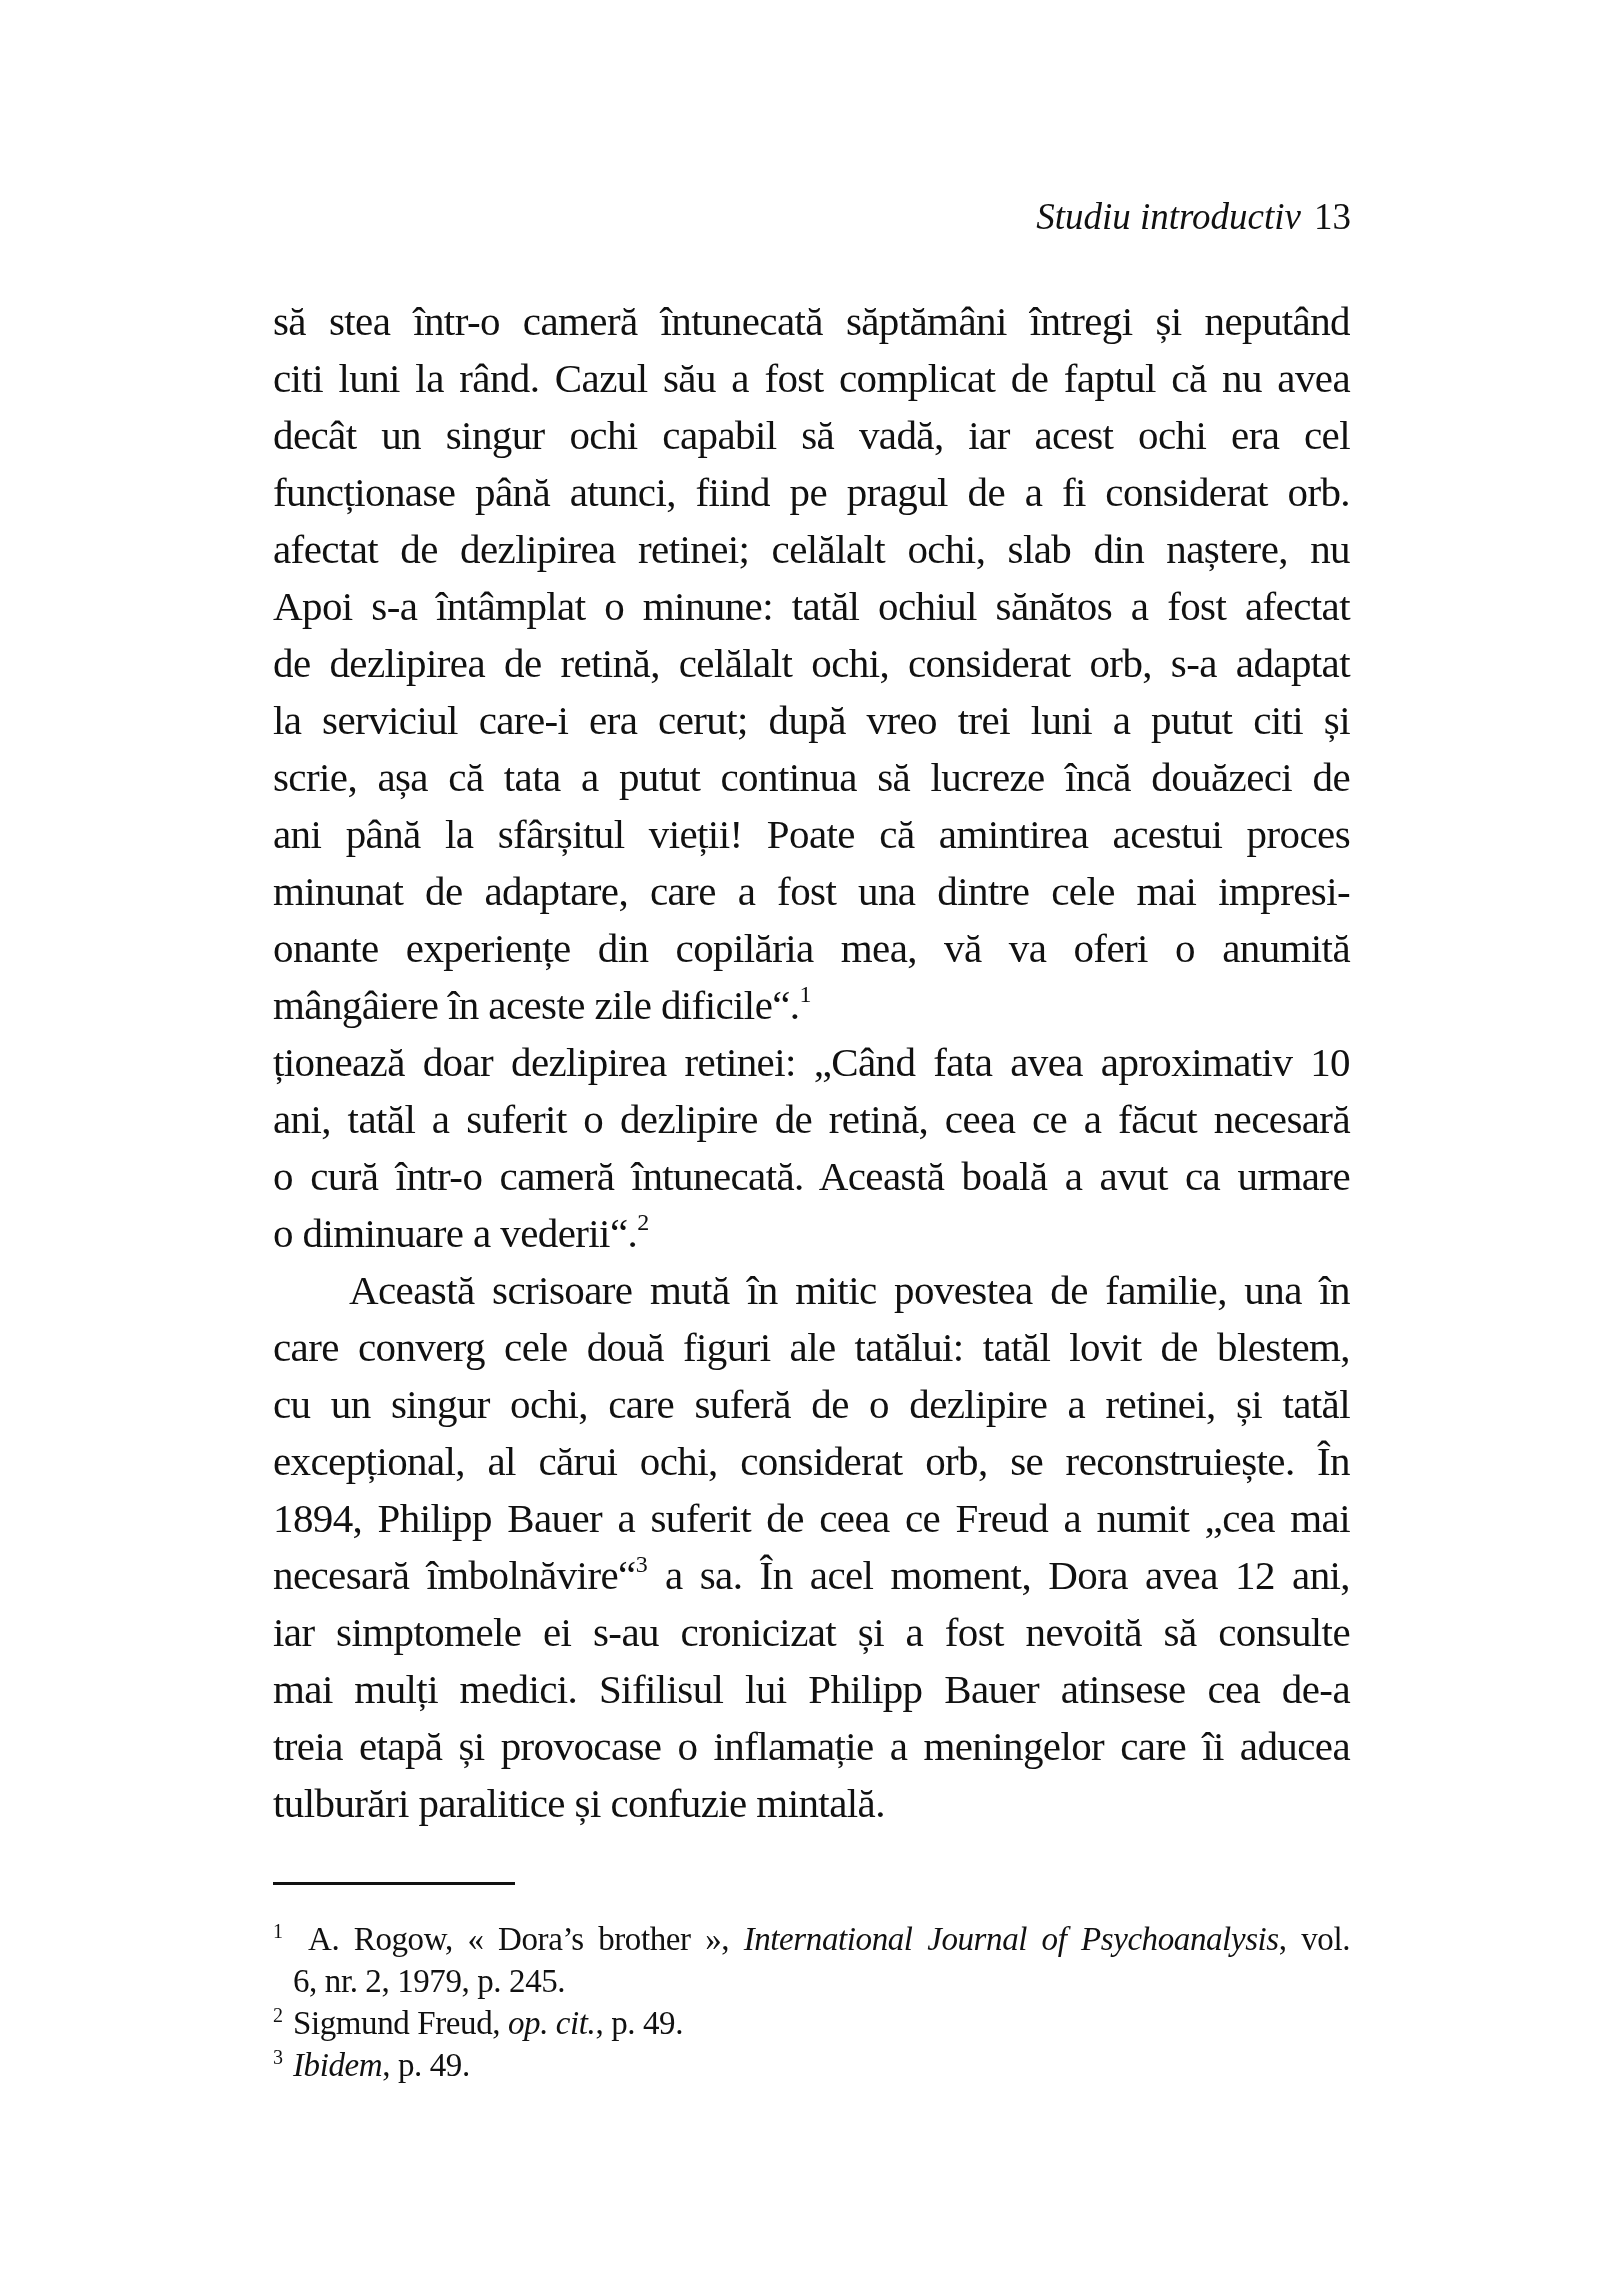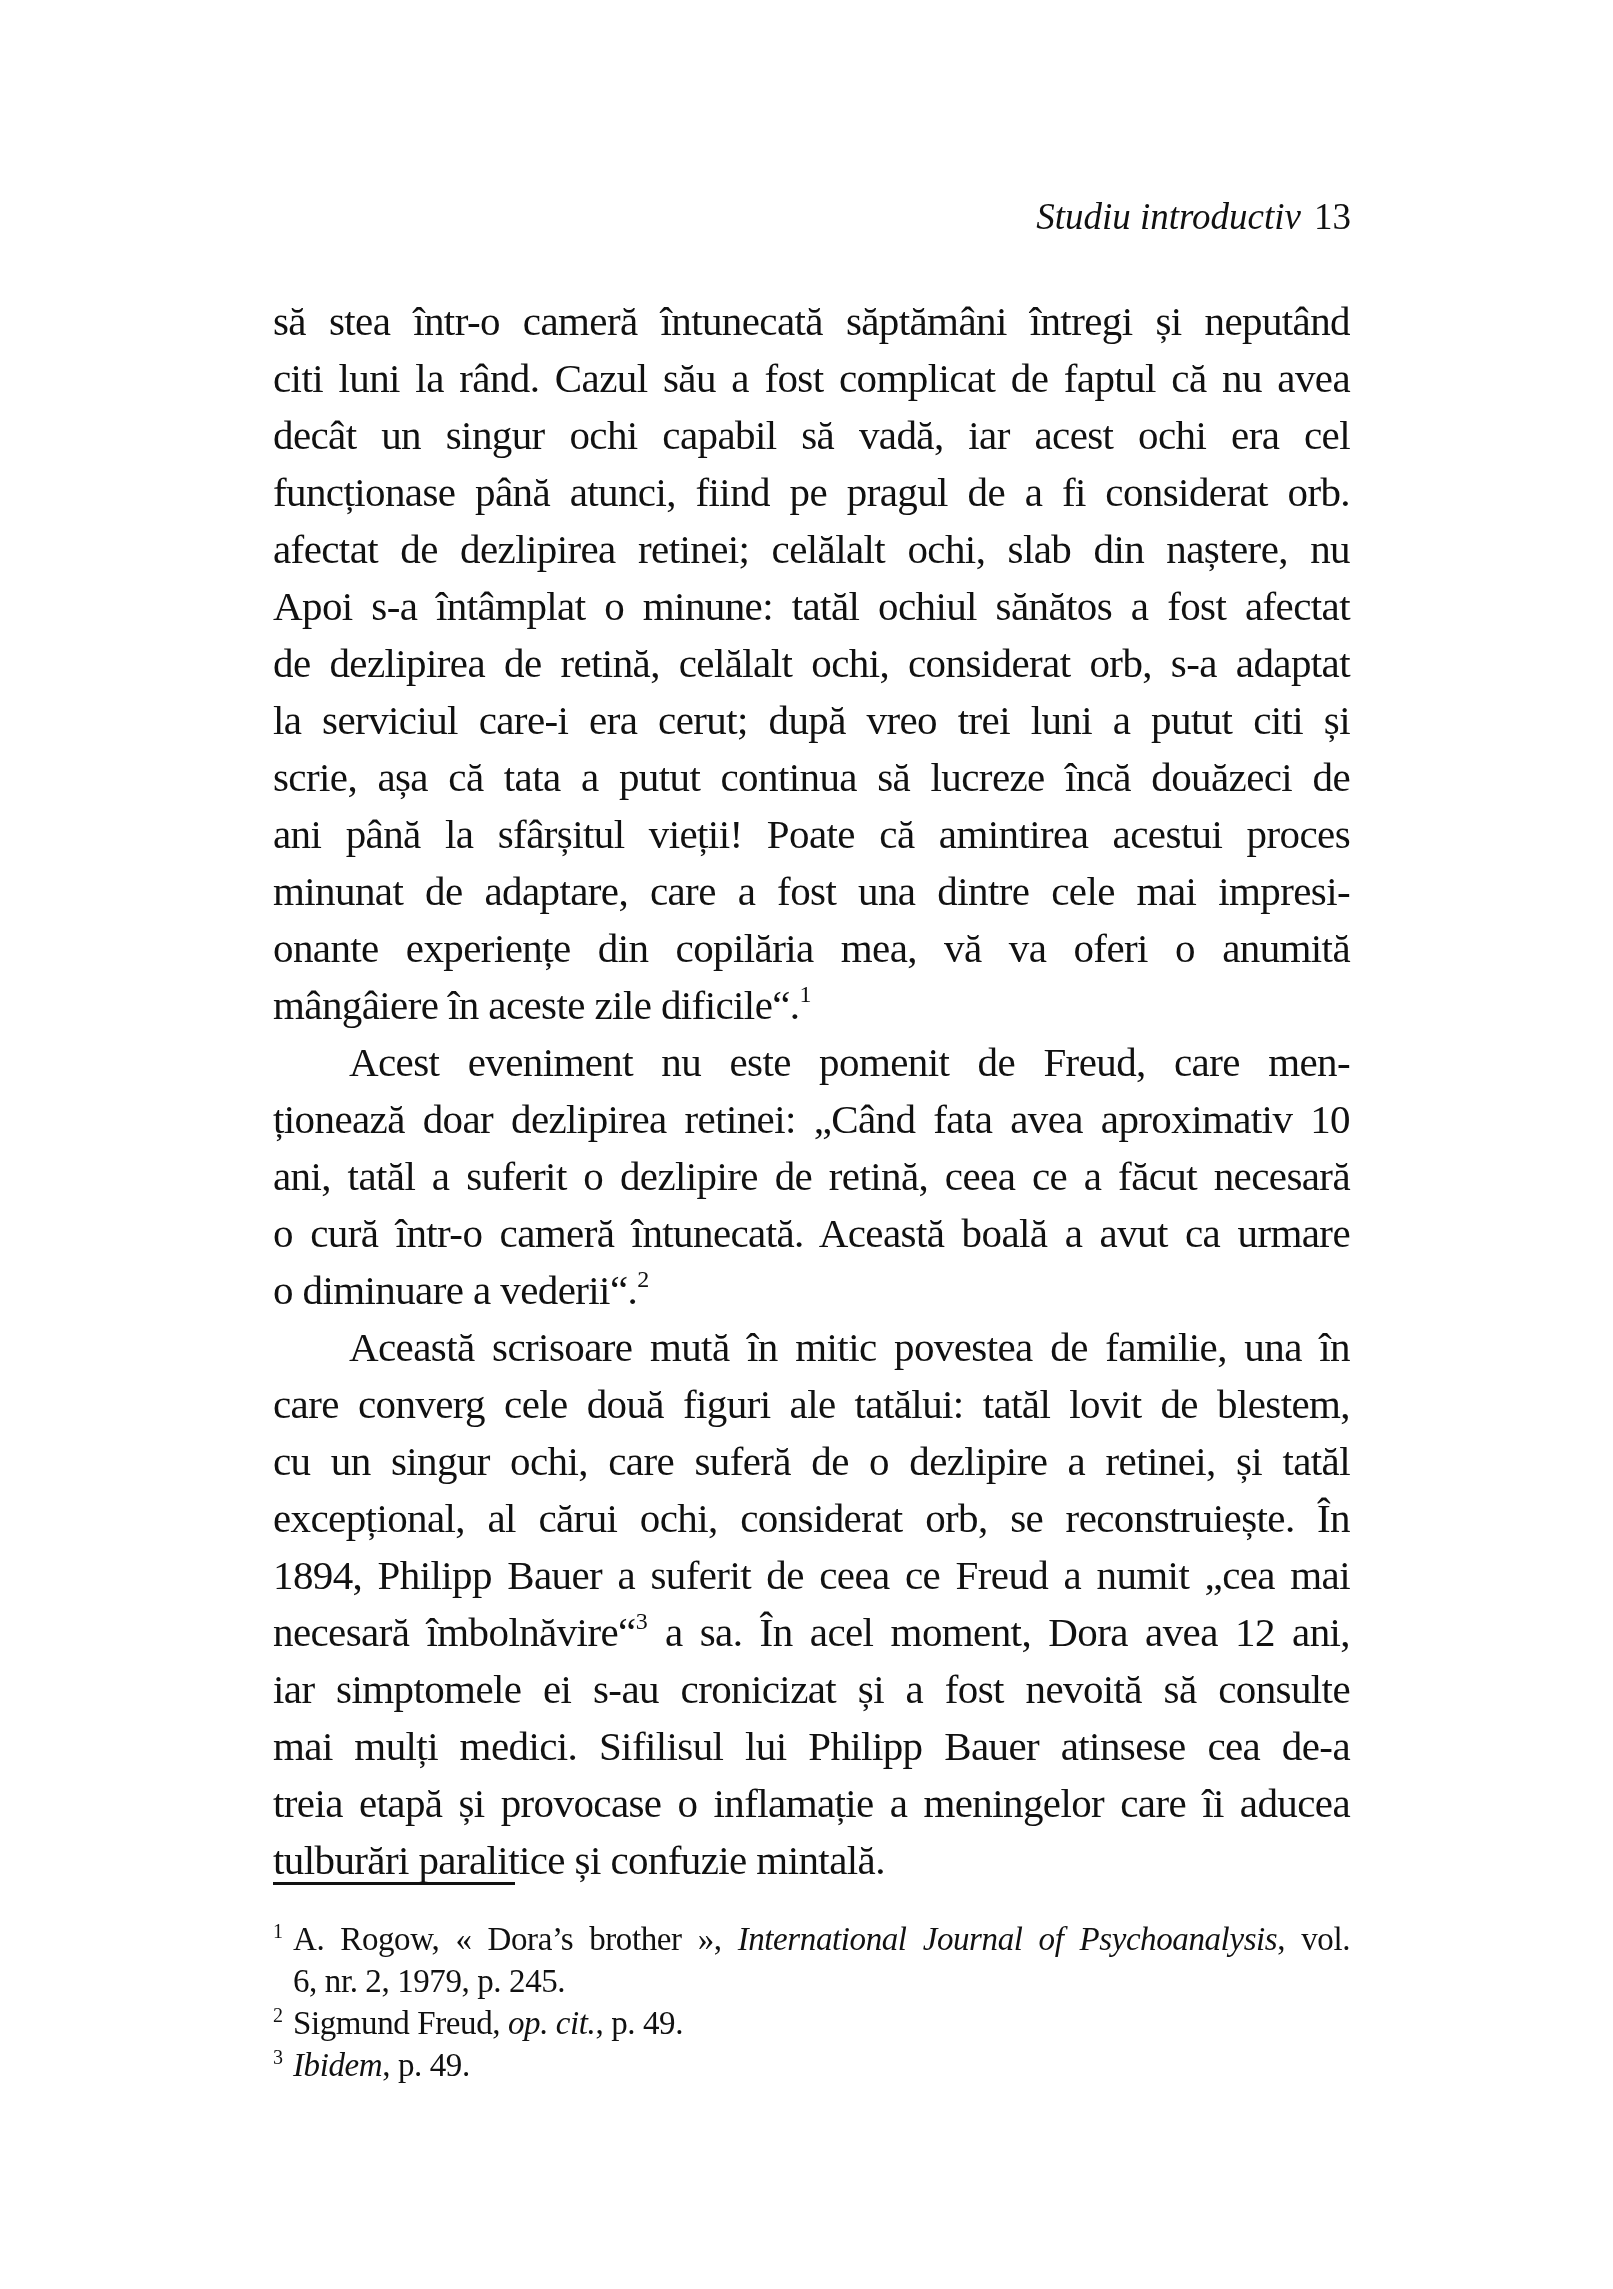--- a/index.html
+++ b/index.html
@@ -87,20 +87,21 @@
       font-size: 20px;
       vertical-align: 0;
     }
     .fn .fn-line {
       display: block;
       white-space: nowrap;
     }
     .fn .fn-line.justify {
       text-align: justify;
       text-align-last: justify;
+      margin-left: 15px;
     }
     .italic { font-style: italic; }
   </style>
 </head>
 <body>
 
 <div class="running-header">
   <span class="title">Studiu introductiv</span><span>13</span>
 </div>
 
@@ -112,21 +113,20 @@
   <span class="line">afectat de dezlipirea retinei; celălalt ochi, slab din naștere, nu</span>
   <span class="line">Apoi s-a întâmplat o minune: tatăl ochiul sănătos a fost afectat</span>
   <span class="line">de dezlipirea de retină, celălalt ochi, considerat orb, s-a adaptat</span>
   <span class="line">la serviciul care-i era cerut; după vreo trei luni a putut citi și</span>
   <span class="line">scrie, așa că tata a putut continua să lucreze încă douăzeci de</span>
   <span class="line">ani până la sfârșitul vieții! Poate că amintirea acestui proces</span>
   <span class="line">minunat de adaptare, care a fost una dintre cele mai impresi-</span>
   <span class="line">onante experiențe din copilăria mea, vă va oferi o anumită</span>
   <span class="line last"><span>mângâiere în aceste zile dificile“.</span><sup>1</sup></span>
 
-  <span class="line indent">Acest eveniment nu este pomenit de Freud, care men-</span>
   <span class="line">ționează doar dezlipirea retinei: „Când fata avea aproximativ 10</span>
   <span class="line">ani, tatăl a suferit o dezlipire de retină, ceea ce a făcut necesară</span>
   <span class="line">o cură într-o cameră întunecată. Această boală a avut ca urmare</span>
   <span class="line last"><span>o diminuare a vederii“.</span><sup>2</sup></span>
 
   <span class="line indent">Această scrisoare mută în mitic povestea de familie, una în</span>
   <span class="line">care converg cele două figuri ale tatălui: tatăl lovit de blestem,</span>
   <span class="line">cu un singur ochi, care suferă de o dezlipire a retinei, și tatăl</span>
   <span class="line">excepțional, al cărui ochi, considerat orb, se reconstruiește. În</span>
   <span class="line">1894, Philipp Bauer a suferit de ceea ce Freud a numit „cea mai</span>

